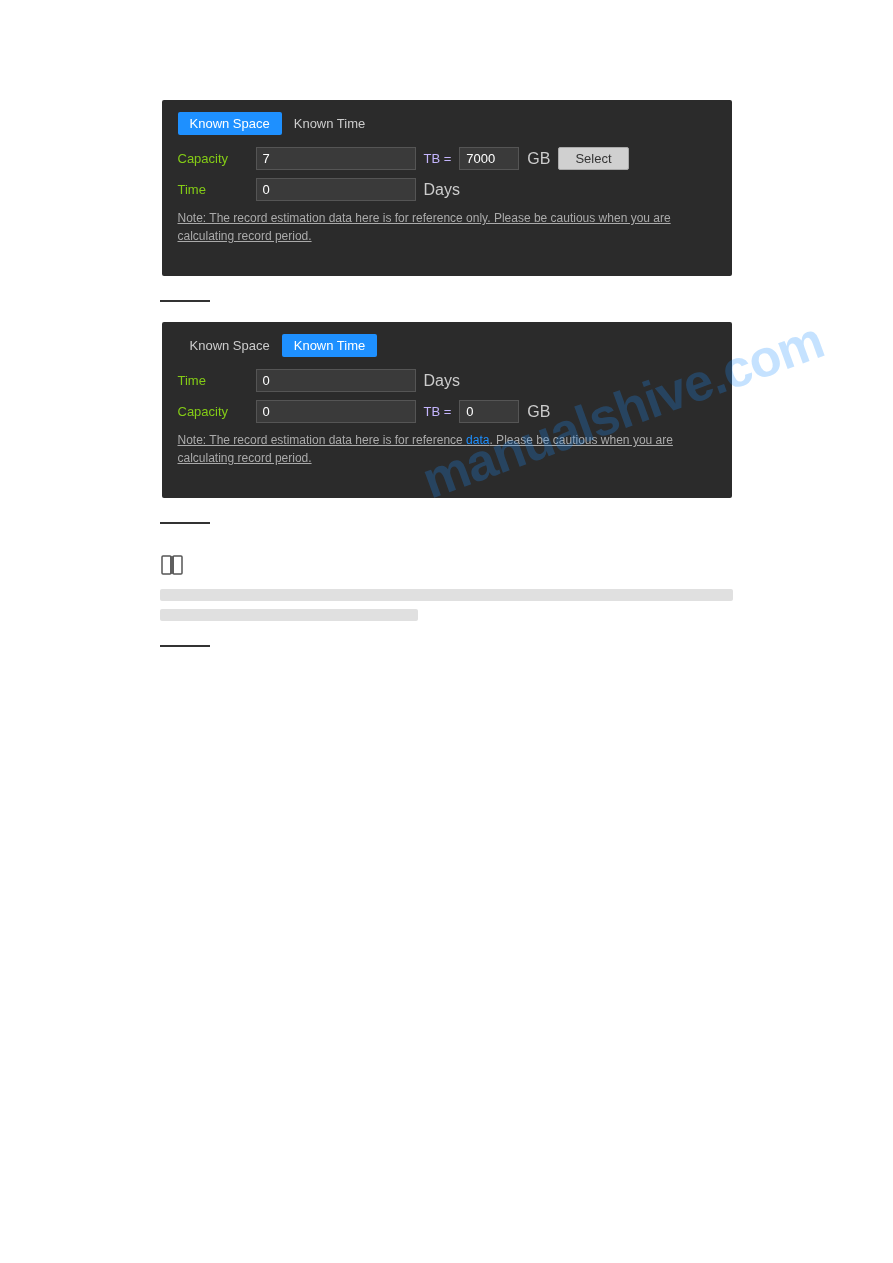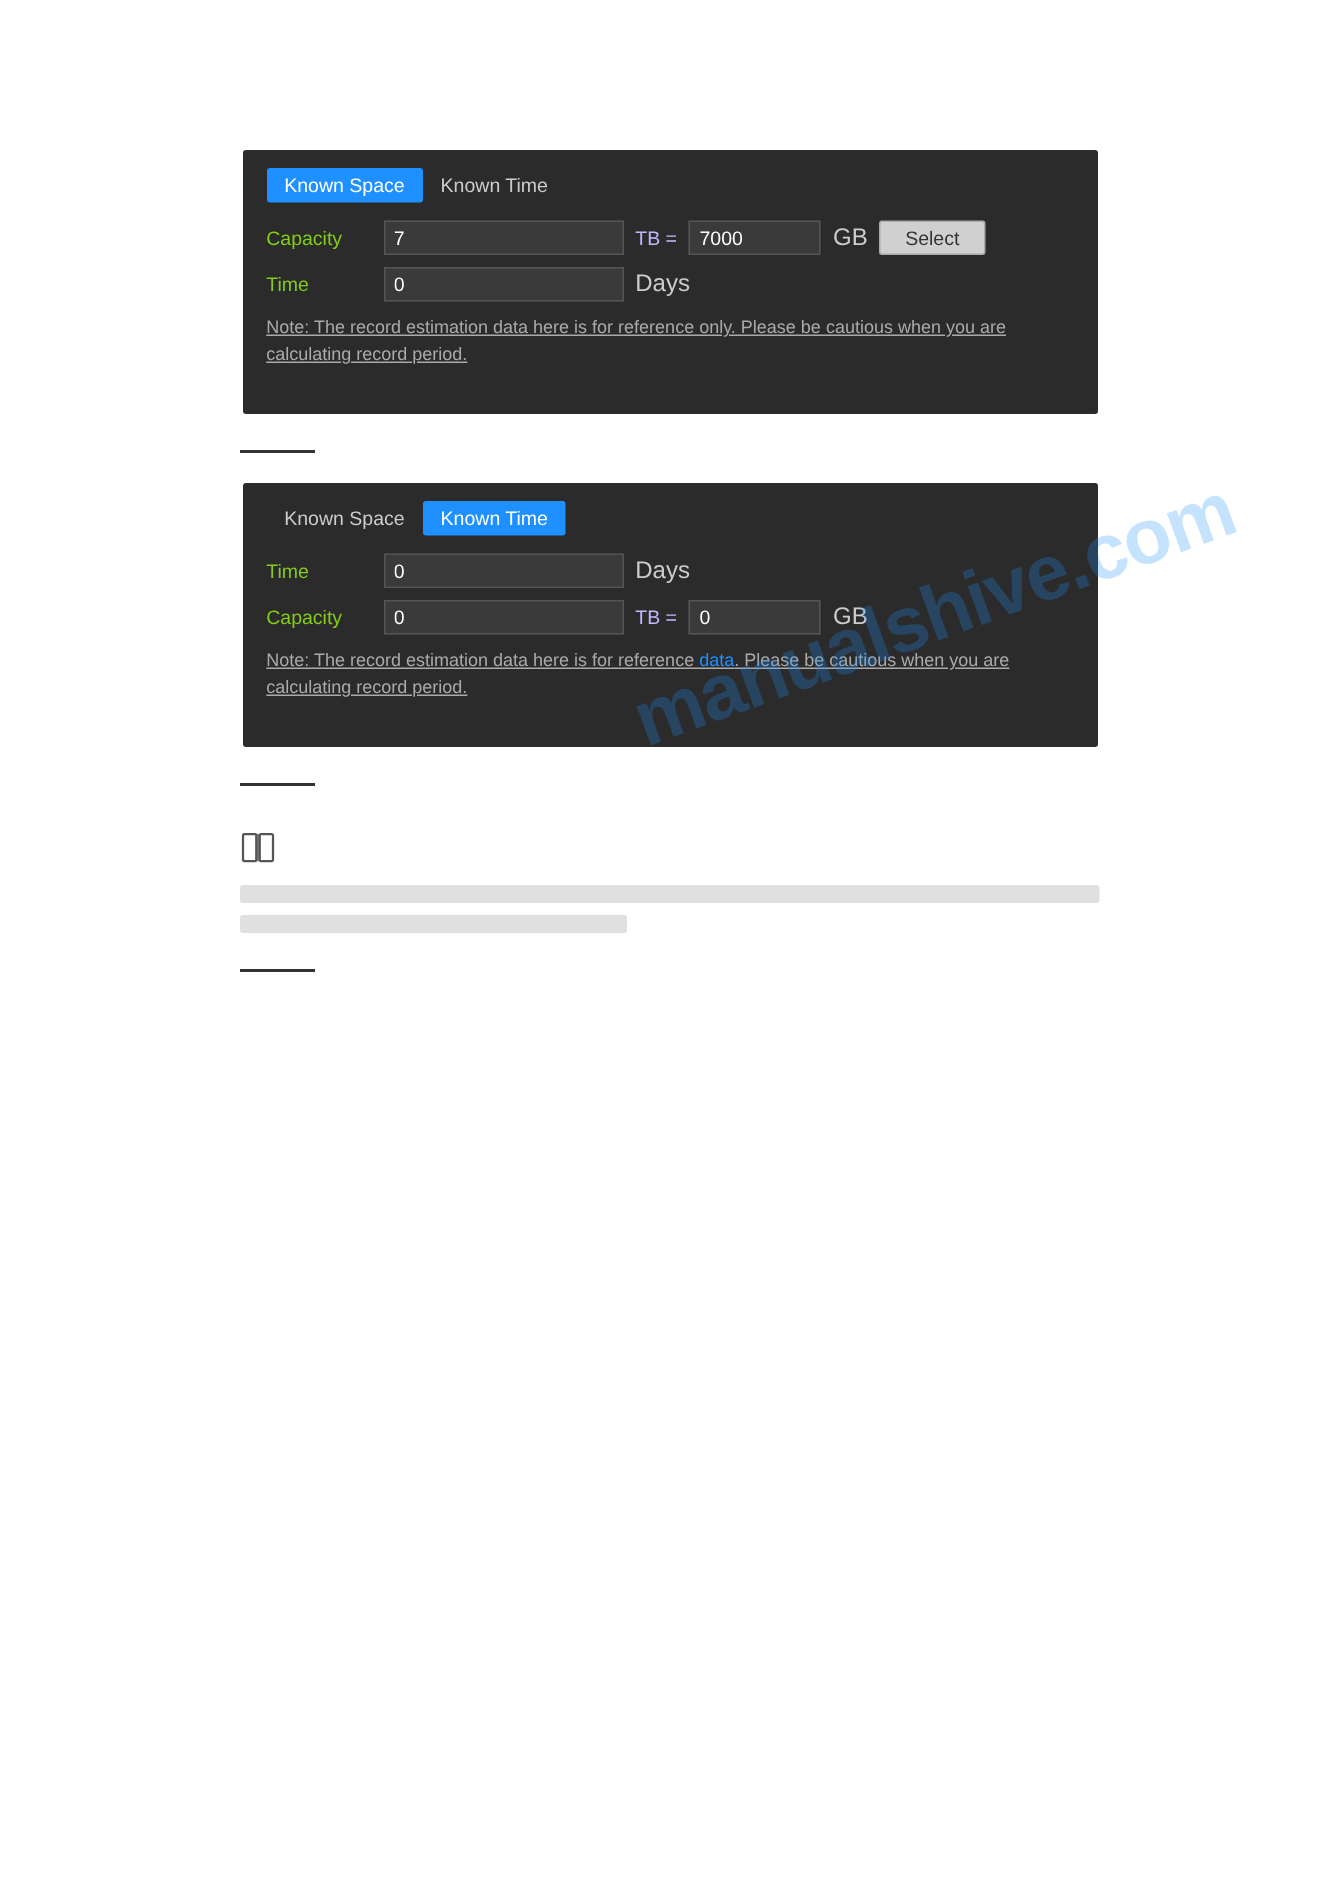--- a/index.html
+++ b/index.html
@@ -72,21 +72,21 @@
       background: #3a3a3a;
       border: 1px solid #555;
       color: #fff;
       padding: 3px 6px;
       font-size: 13px;
       width: 160px;
       outline: none;
     }
 
     .form-input.small {
-      width: 88px;
+      width: 60px;
     }
 
     .form-unit {
       color: #ccc;
       font-size: 16px;
     }
 
     .form-eq {
       color: #c4b5fd;
       font-size: 13px;

